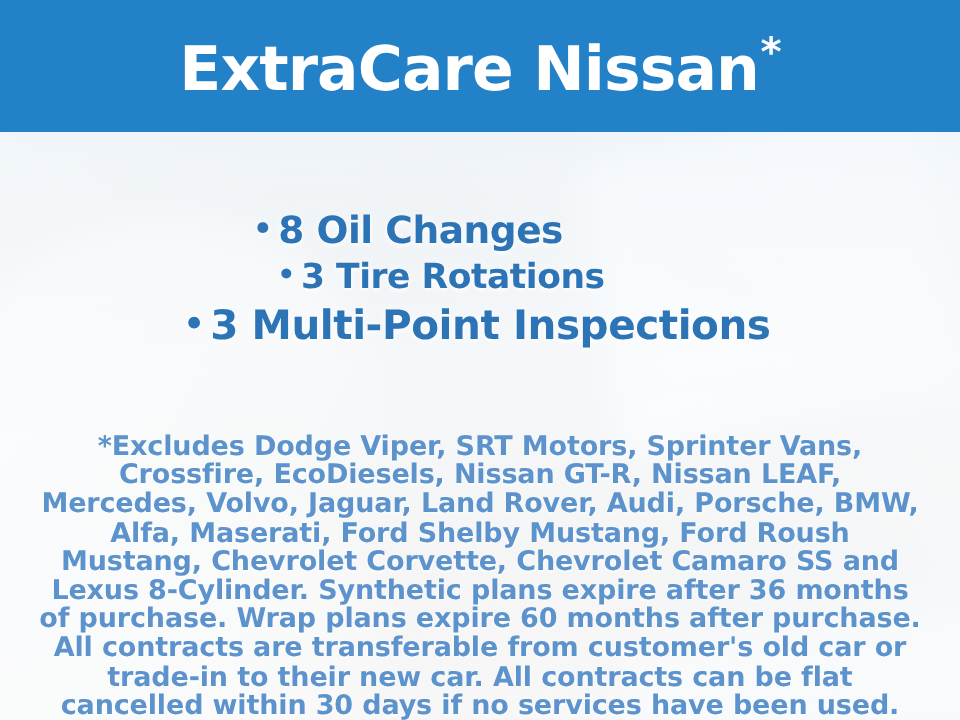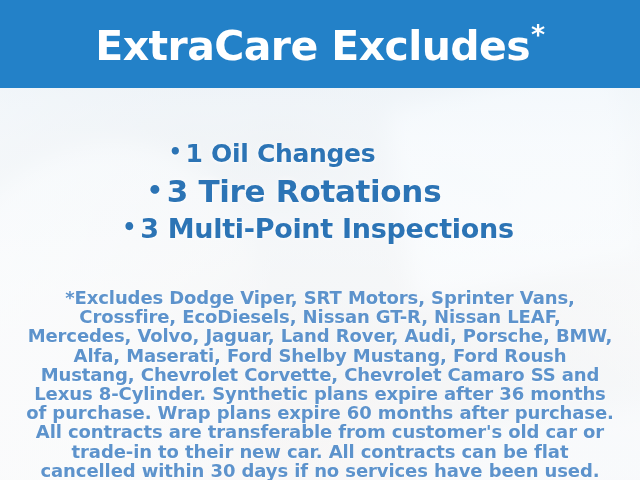--- a/index.html
+++ b/index.html
@@ -171,21 +171,21 @@
     text-shadow: 0 1px 3px rgba(255,255,255,.85), 0 0 8px rgba(255,255,255,.6);
     font-family: "DejaVu Sans", sans-serif;
     letter-spacing: -0.3px;
   }
   .bullet-line .dot {
     font-size: 0.82em;
     vertical-align: 3px;
     margin-right: 4px;
   }
   .bl-1 { font-size: 25px; padding-right: 96px; }
-  .bl-2 { font-size: 31px; padding-right: 52px; }
+  .bl-2 { font-size: 23px; padding-right: 52px; }
   .bl-3 { font-size: 27px; padding-right: 4px; }
 
   
   .fineprint {
     position: absolute;
     left: 26px;
     top: 288px;
     width: 588px;
     z-index: 6;
     text-align: center;
@@ -214,24 +214,24 @@
       <path d="M86 30 L96 62 L106 44 L116 78" stroke="#94a2b0" stroke-width="2" fill="none"></path>
     </svg>
     <div class="layer bg-arm"></div>
     <div class="layer bg-arm2"></div>
     <div class="layer bg-keyboard"></div>
   </div>
   <div class="bg-veil"></div>
   <div class="bg-tint"></div>
 
   <div class="header-bar">
-    <div class="header-title"><span>ExtraCare Excludes</span><span class="asterisk">*</span></div>
+    <div class="header-title"><span>ExtraCare Nissan</span><span class="asterisk">*</span></div>
   </div>
 
   <div class="bullet-block">
-    <div class="bullet-line bl-1"><span class="dot">•</span><span>1 Oil Changes</span></div>
+    <div class="bullet-line bl-1"><span class="dot">•</span><span>8 Oil Changes</span></div>
     <div class="bullet-line bl-2"><span class="dot">•</span><span>3 Tire Rotations</span></div>
     <div class="bullet-line bl-3"><span class="dot">•</span><span>3 Multi-Point Inspections</span></div>
   </div>
 
   <div class="fineprint">*Excludes Dodge Viper, SRT Motors, Sprinter Vans, Crossfire, EcoDiesels, Nissan GT-R, Nissan LEAF, Mercedes, Volvo, Jaguar, Land Rover, Audi, Porsche, BMW, Alfa, Maserati, Ford Shelby Mustang, Ford Roush Mustang, Chevrolet Corvette, Chevrolet Camaro SS and Lexus 8-Cylinder. Synthetic plans expire after 36 months of purchase. Wrap plans expire 60 months after purchase. All contracts are transferable from customer's old car or trade-in to their new car. All contracts can be flat cancelled within 30 days if no services have been used. All other contracts have a $25 cancellation fee. See dealer for details.</div>
 
 </div>
 
 </body></html>

